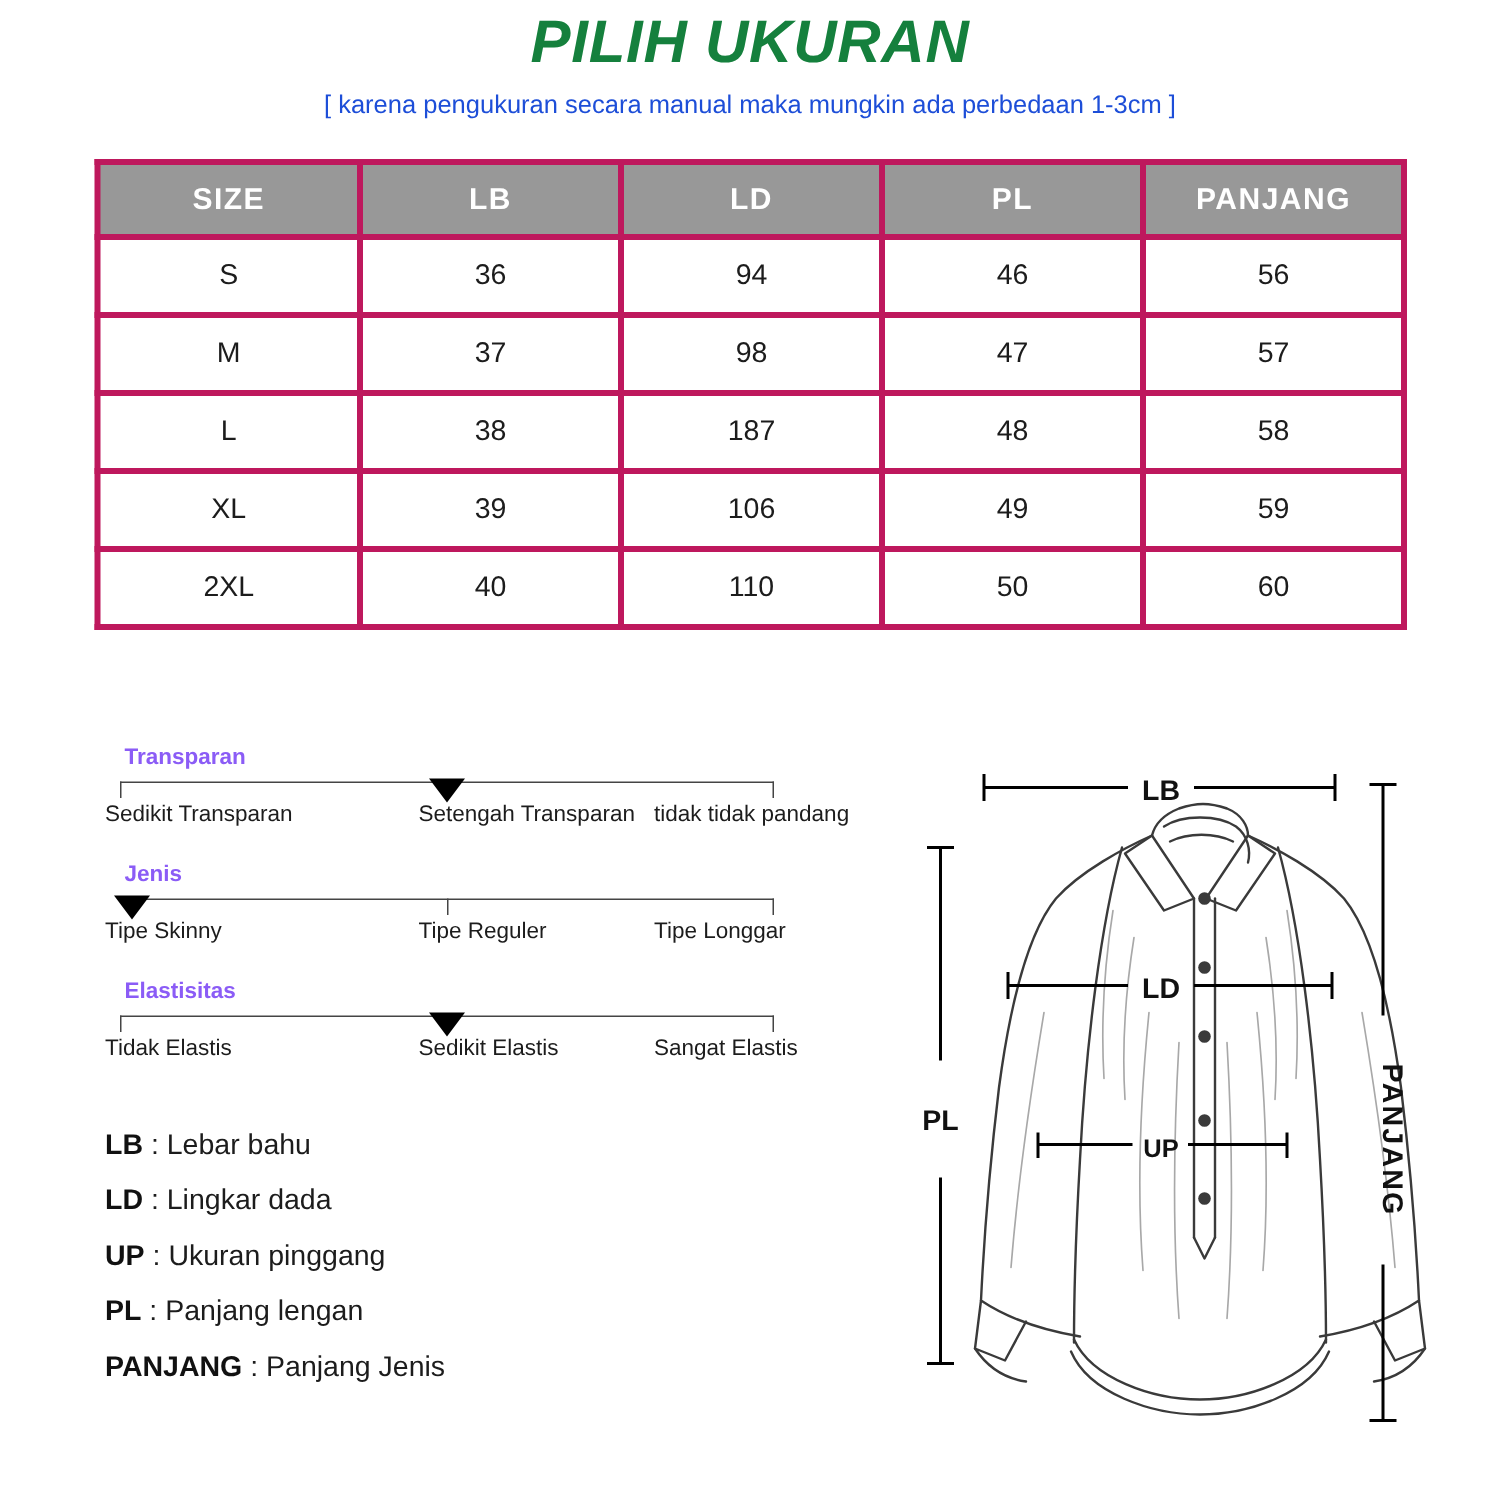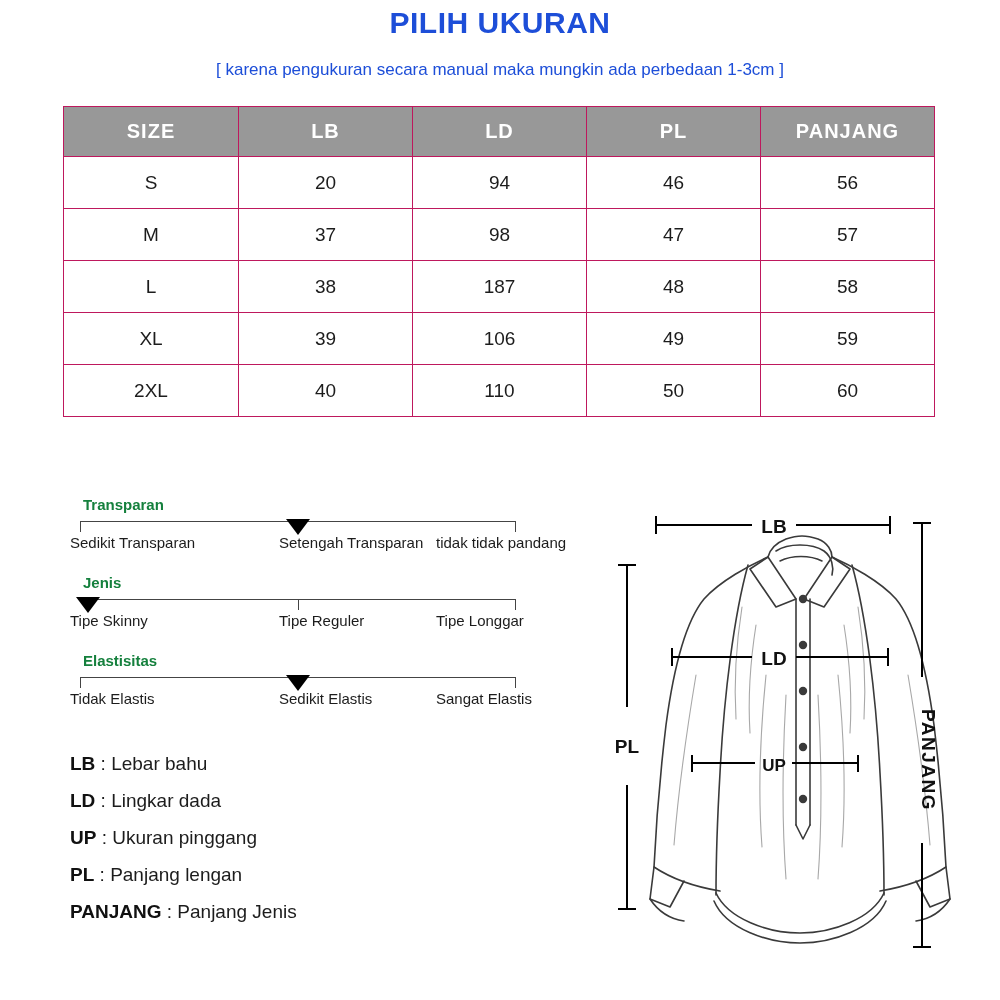--- a/index.html
+++ b/index.html
@@ -9,38 +9,39 @@
     font-family: "Liberation Sans", sans-serif;
     color: #1a1a1a;
     overflow: hidden;
   }
   .page { position: relative; width: 1000px; height: 1000px; }
 
   
   .title {
     position: absolute; left: 0; top: 6px; width: 1000px;
     text-align: center;
-    font-size: 30px; font-weight: bold; letter-spacing: 0.5px;
-    color: #1d4ed8;
+    font-size: 40px; font-weight: bold; letter-spacing: 0.5px;
+    color: #15803d;
+    font-style: italic;
   }
   .subtitle {
     position: absolute; left: 0; top: 60px; width: 1000px;
     text-align: center;
     font-size: 17px; color: #1d4ed8;
   }
 
   
   .size-table {
     position: absolute; left: 63px; top: 106px;
     width: 872px;
     border-collapse: collapse;
     table-layout: fixed;
   }
   .size-table th, .size-table td {
-    border: 1px solid #be185d;
+    border: 4px solid #be185d;
     text-align: center;
     font-size: 19px;
   }
   .size-table th {
     background: #989898;
     color: #ffffff;
     font-weight: bold;
     font-size: 20px;
     letter-spacing: 1px;
     height: 50px;
@@ -51,21 +52,21 @@
     background: #ffffff;
   }
   .col-size  { width: 175px; }
   .col-other { width: 174px; }
 
   
   .scales { position: absolute; left: 62px; top: 496px; width: 545px; }
   .scale-block { position: relative; margin-bottom: 26px; height: 52px; }
   .scale-heading {
     position: absolute; left: 21px; top: 0;
-    font-size: 15px; font-weight: bold; color: #15803d;
+    font-size: 15px; font-weight: bold; color: #8b5cf6;
   }
   .scale-track {
     position: absolute; left: 18px; top: 25px;
     width: 436px; height: 11px;
   }
   .scale-line {
     position: absolute; left: 0; top: 0;
     width: 100%; height: 1px; background: #444;
   }
   .tick {
@@ -118,21 +119,21 @@
         <th class="col-size">SIZE</th>
         <th class="col-other">LB</th>
         <th class="col-other">LD</th>
         <th class="col-other">PL</th>
         <th class="col-other">PANJANG</th>
       </tr>
     </thead>
     <tbody>
       <tr>
         <td>S</td>
-        <td>20</td>
+        <td>36</td>
         <td>94</td>
         <td>46</td>
         <td>56</td>
       </tr>
       <tr>
         <td>M</td>
         <td>37</td>
         <td>98</td>
         <td>47</td>
         <td>57</td>

